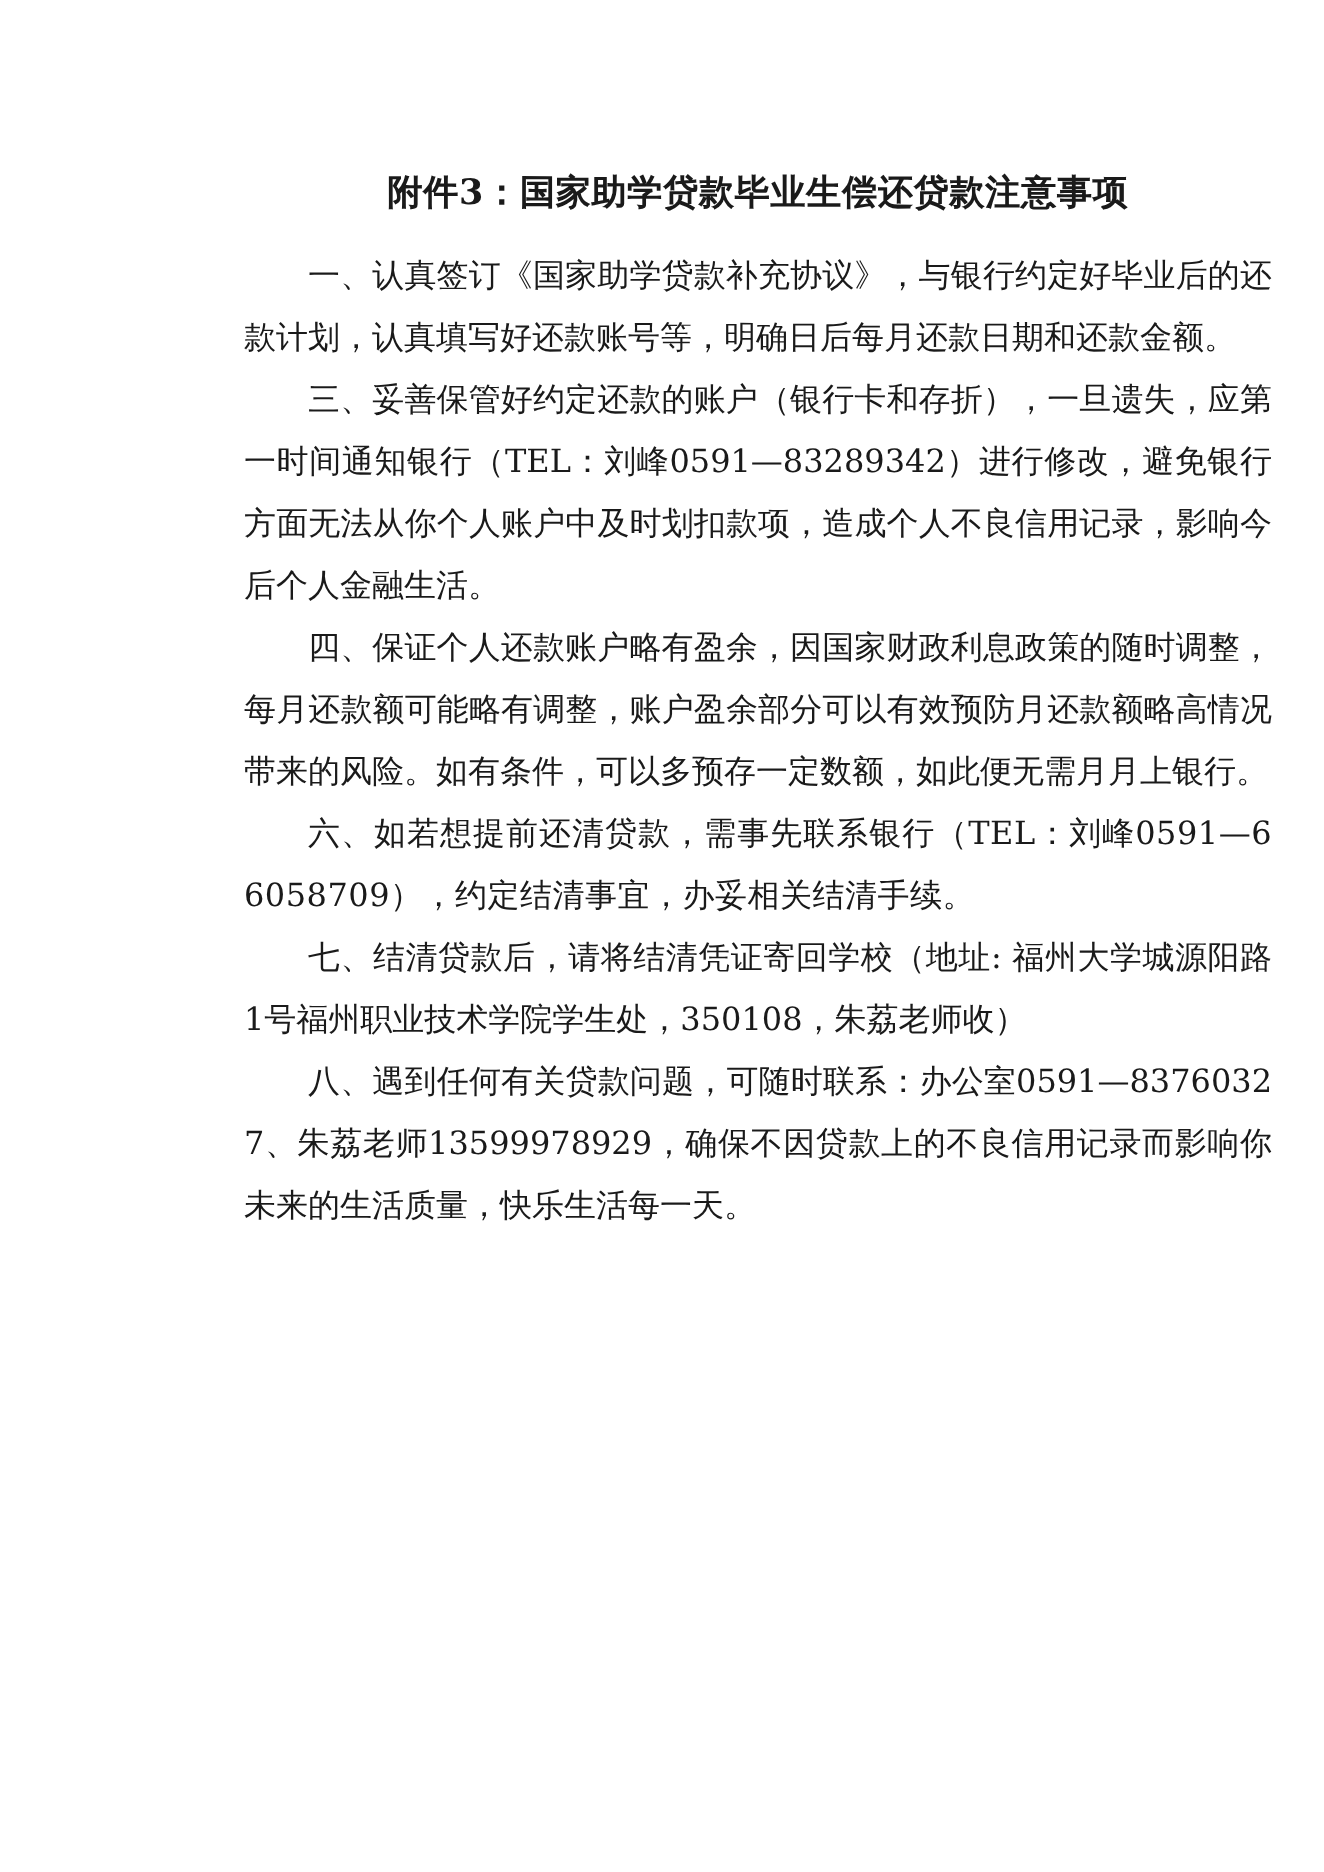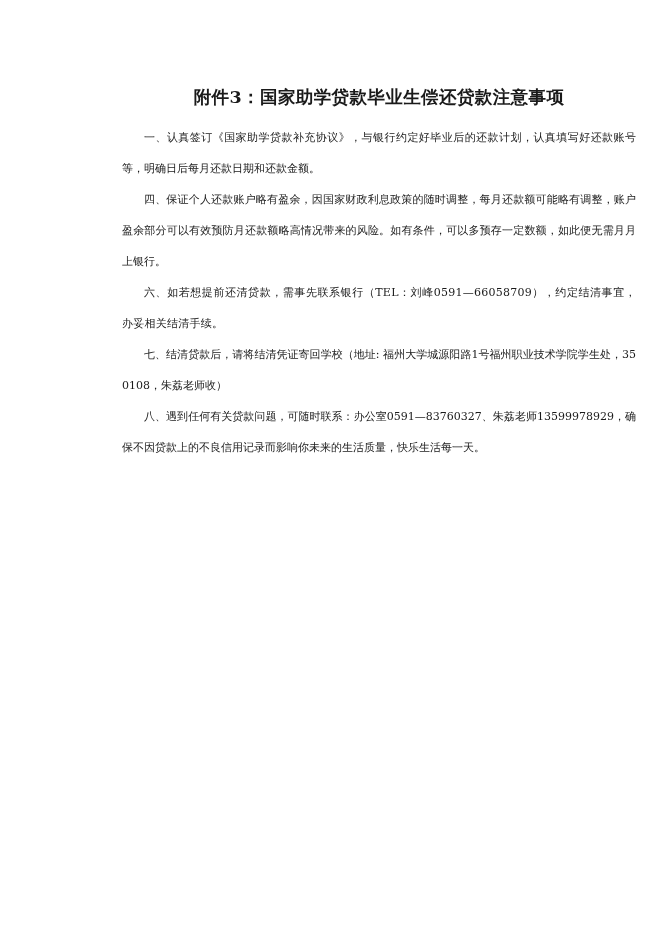--- a/index.html
+++ b/index.html
@@ -26,21 +26,21 @@
   .doc-title {
     text-align: center;
     font-size: 17.5px;
     font-weight: bold;
     letter-spacing: 0.4px;
     line-height: 30px;
     margin: 0 0 10px 0;
     white-space: nowrap;
   }
   .para {
-    font-size: 11px;
+    font-size: 16px;
     line-height: 31px;
     text-align: justify;
     text-justify: inter-character;
     text-indent: 2em;
     margin: 0;
     word-break: break-all;
   }
   
   .para.condensed {
     letter-spacing: -0.55px;
@@ -54,20 +54,21 @@
 <body>
 
 <div class="page">
   <div class="content">
 
     <h1 class="doc-title">附件3：国家助学贷款毕业生偿还贷款注意事项</h1>
 
     <p class="para">一、认真签订《国家助学贷款补充协议》，与银行约定好毕业后的还款计划，认真填写好还款账号等，明确日后每月还款日期和还款金额。</p>
 
 
+    <p class="para">三、妥善保管好约定还款的账户（银行卡和存折），一旦遗失，应第一时间通知银行（TEL：刘峰0591—83289342）进行修改，避免银行方面无法从你个人账户中及时划扣款项，造成个人不良信用记录，影响今后个人金融生活。</p>
 
     <p class="para">四、保证个人还款账户略有盈余，因国家财政利息政策的随时调整，每月还款额可能略有调整，账户盈余部分可以有效预防月还款额略高情况带来的风险。如有条件，可以多预存一定数额，如此便无需月月上银行。</p>
 
 
     <p class="para loose">六、如若想提前还清贷款，需事先联系银行（TEL：刘峰0591—66058709），约定结清事宜，办妥相关结清手续。</p>
 
     <p class="para">七、结清贷款后，请将结清凭证寄回学校（地址: 福州大学城源阳路1号福州职业技术学院学生处，350108，朱荔老师收）</p>
 
     <p class="para">八、遇到任何有关贷款问题，可随时联系：办公室0591—83760327、朱荔老师13599978929，确保不因贷款上的不良信用记录而影响你未来的生活质量，快乐生活每一天。</p>
 

